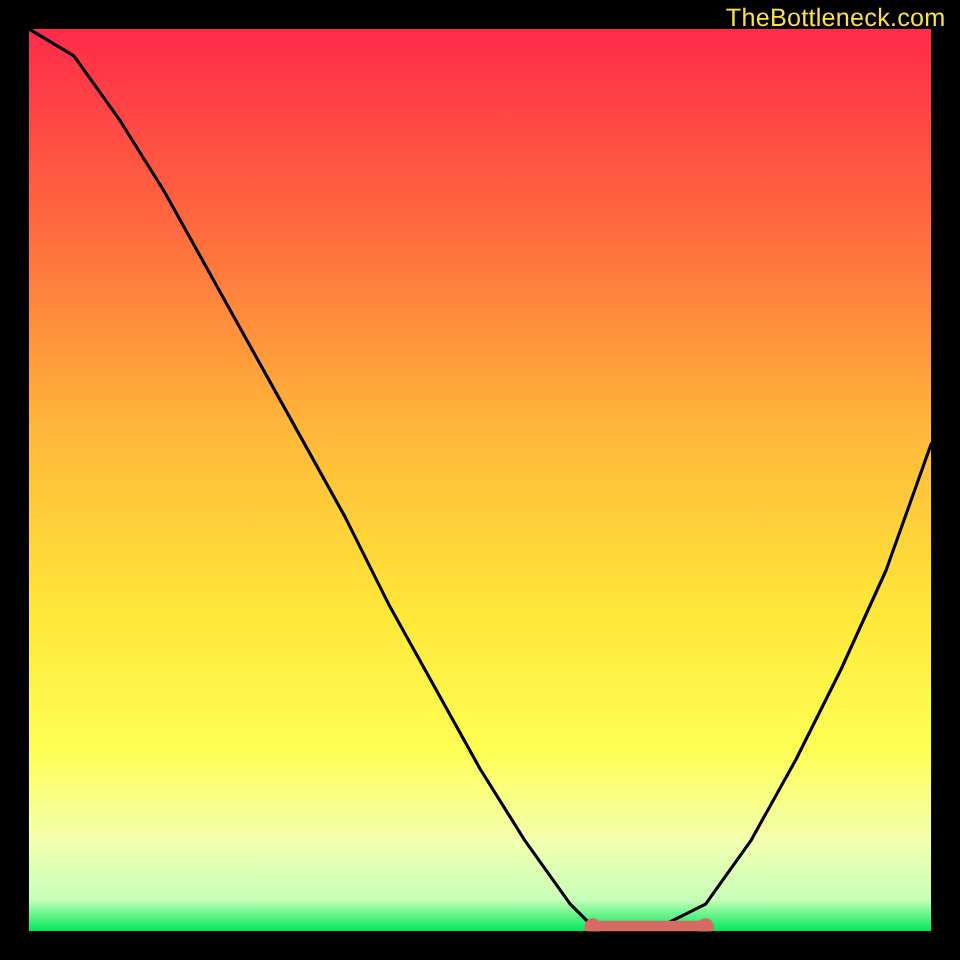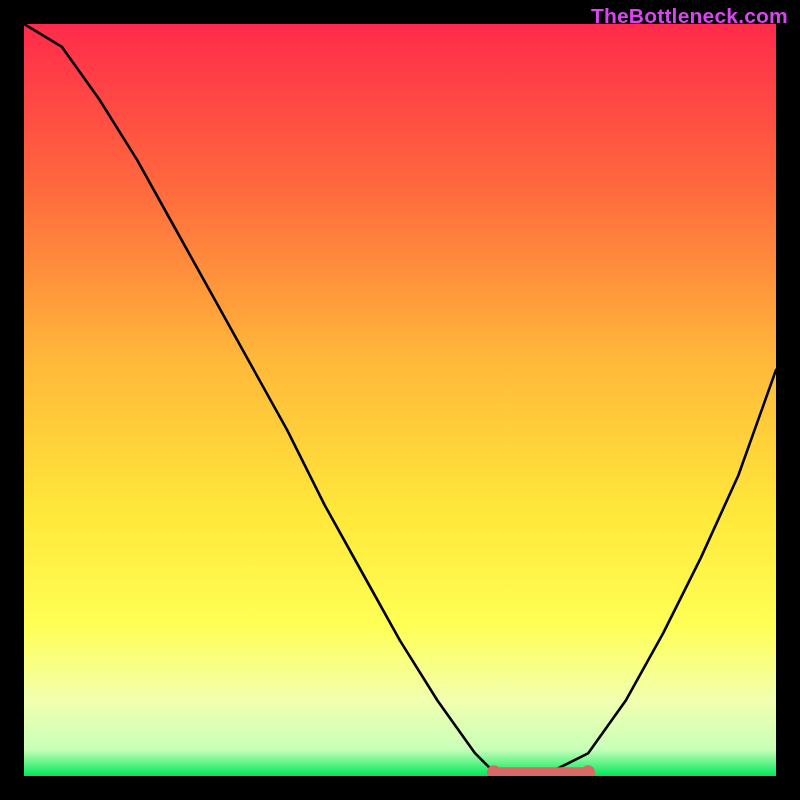--- a/index.html
+++ b/index.html
@@ -28,23 +28,23 @@
   }
   .plot-area svg {
     display: block;
     width: 752px;
     height: 752px;
   }
   .watermark {
     position: absolute;
     top: 4px;
     right: 12px;
-    color: #d946ef;
+    color: #fde047;
     font-size: 21px;
-    font-weight: 700;
+    font-weight: 400;
     letter-spacing: 0.2px;
   }
 </style>
 </head>
 <body>
 
 <div class="frame">
 
   <div class="plot-area">
     <svg viewBox="0 0 752 752" preserveAspectRatio="none">

